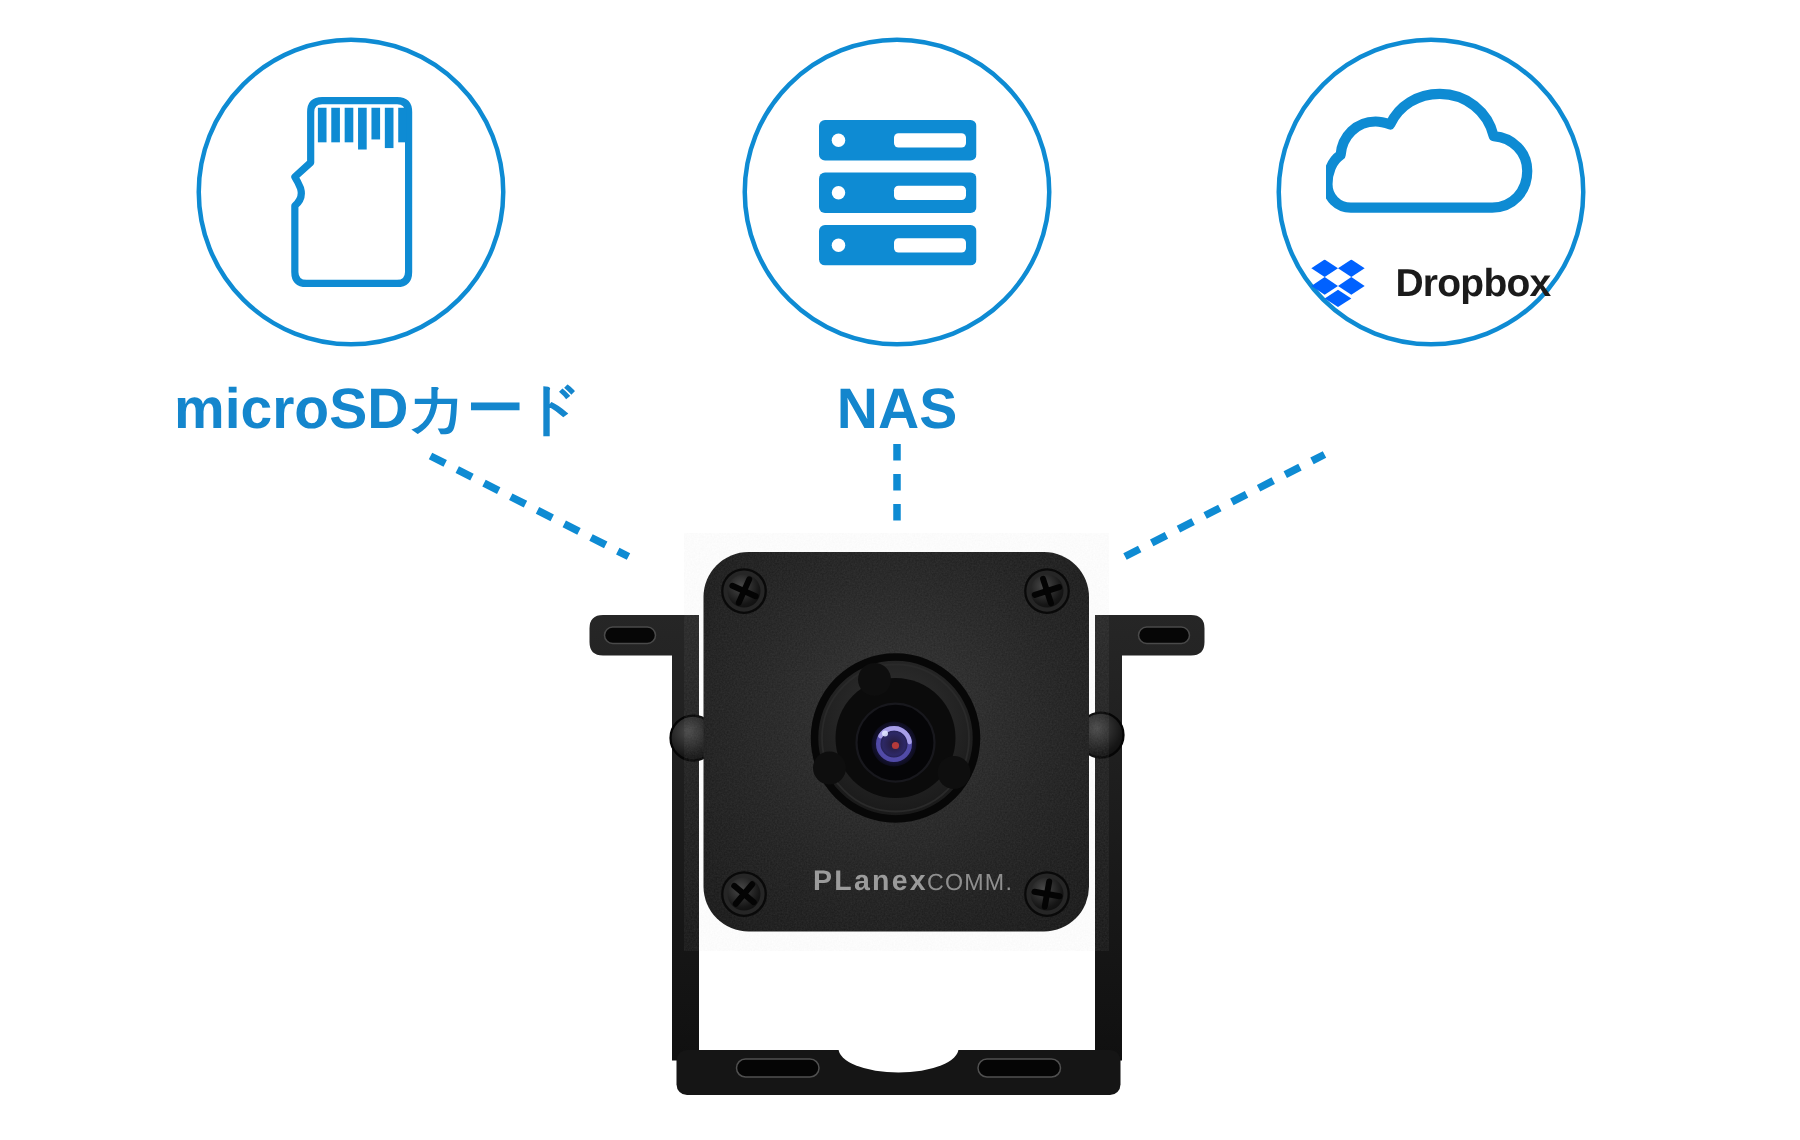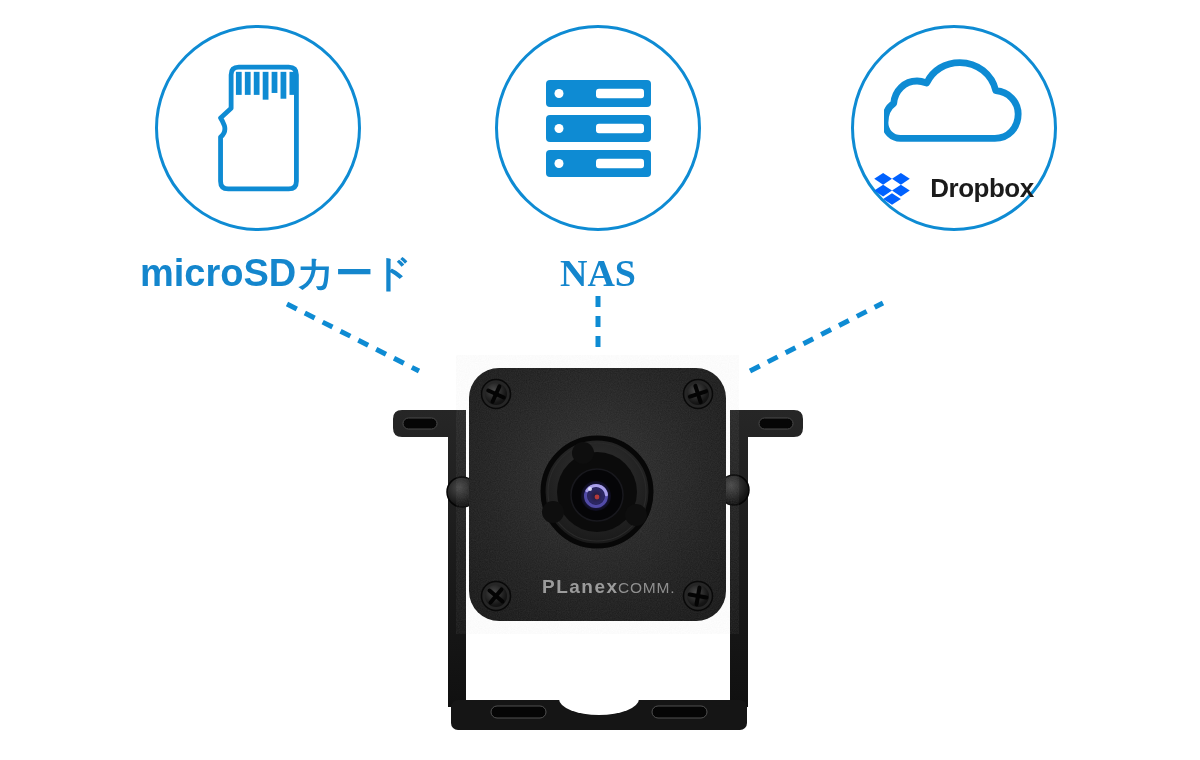--- a/index.html
+++ b/index.html
@@ -4,22 +4,22 @@
 <style>
   html,body{margin:0;padding:0;background:#ffffff;}
   .stage{
     position:relative;width:1200px;height:760px;overflow:hidden;background:#ffffff;
     font-family:"Liberation Sans","DejaVu Sans",sans-serif;
   }
   .option{
     position:absolute;top:25px;width:320px;
     display:flex;flex-direction:column;align-items:center;
   }
-  .opt-microsd{left:98px;}
-  .opt-nas{left:438px;font-family:Liberation Serif, serif;}
+  .opt-microsd{left:74px;}
+  .opt-nas{left:438px;}
   .opt-cloud{left:794px;}
   .circle{
     width:206px;height:206px;box-sizing:border-box;
     border:3px solid #0E8BD3;border-radius:50%;
     display:flex;flex-direction:column;align-items:center;justify-content:center;
   }
   .option-label{
     margin-top:21px;font-size:38px;font-weight:700;color:#1486CD;
     white-space:nowrap;line-height:1.15;letter-spacing:0;
   }

